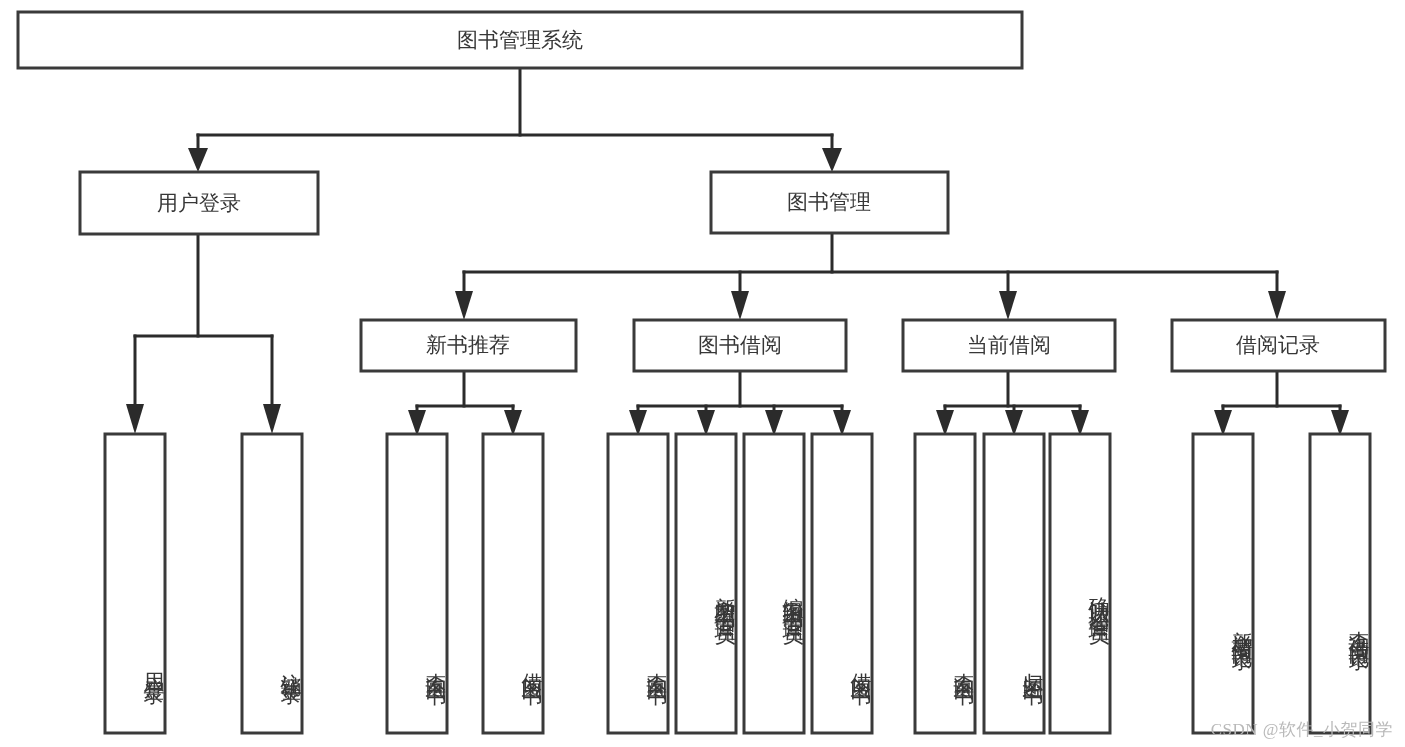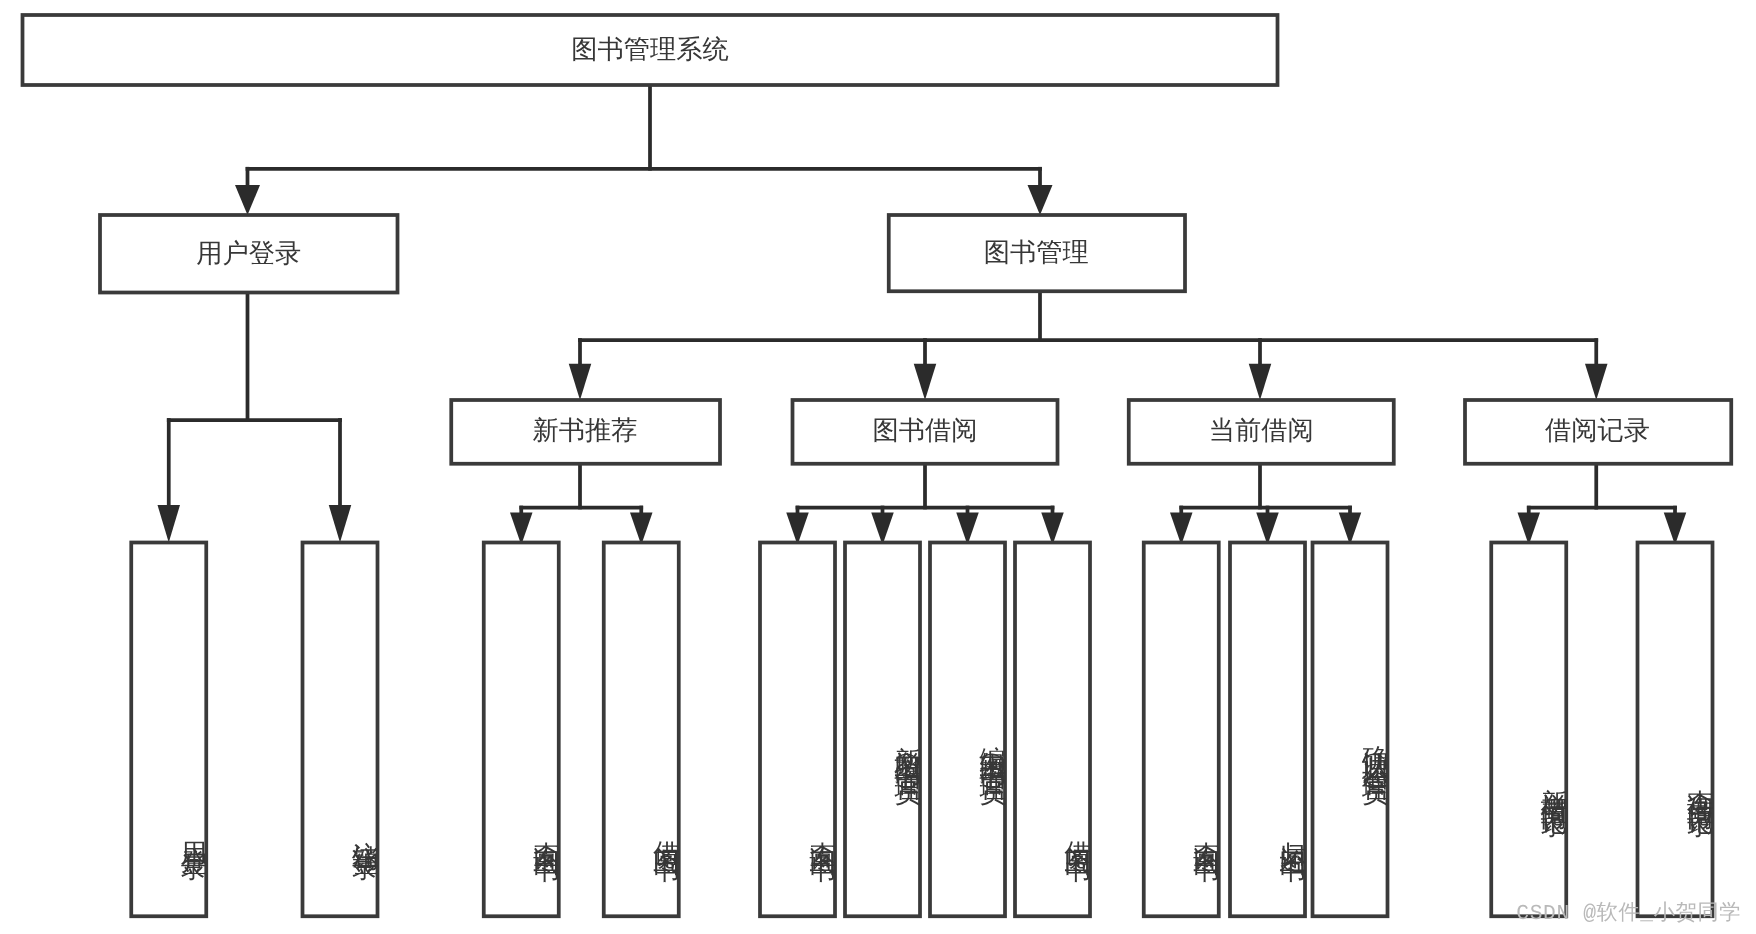--- a/index.html
+++ b/index.html
@@ -64,21 +64,21 @@
     justify-content: center;
     pointer-events: none;
     user-select: none;
   }
   .watermark {
     position: absolute;
     right: 12px;
     bottom: 6px;
     color: #b9b9b9;
     font-size: 17px;
-    font-family: Liberation Mono, monospace;
+    font-family: Liberation Serif, serif;
     letter-spacing: 0.5px;
     white-space: nowrap;
   }
 </style>
 </head>
 <body>
 
 <div id="diagram-root">
 
   <svg class="tree-canvas" viewBox="0 0 1405 747" xmlns="http://www.w3.org/2000/svg">

